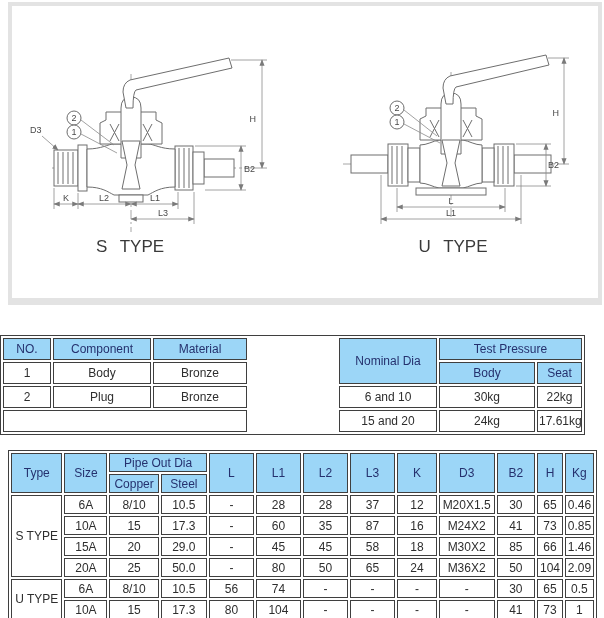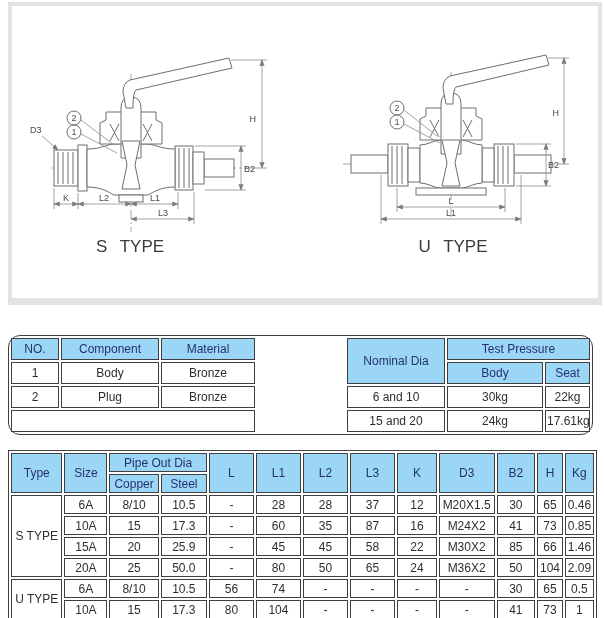--- a/index.html
+++ b/index.html
@@ -30,21 +30,21 @@
     border-collapse:separate; border-spacing:2px; table-layout:fixed;
     border:1px solid #3f3f3f; background:#ffffff; font-size:12px;
   }
   .tbl td, .tbl th {
     border:1px solid #3f3f3f; text-align:center; vertical-align:middle;
     padding:0 1px; overflow:hidden; white-space:nowrap; font-weight:normal;
   }
   .tbl th { background:var(--header-bg,#9cd6f7); color:var(--header-text,#25316e); }
   .tbl td { color:#2e2e2e; }
   .tbl td.spacer { border:none; }
-  table.mid  { margin:30px 0 0 8px; width:565px;border-radius:12px; }
+  table.mid  { margin:30px 0 0 0; width:565px; }
   .mid td, .mid th { height:20px; }
   table.spec { margin:15px 0 0 8px; width:589px; }
   .spec td, .spec th { height:17px; }
 </style>
 </head>
 <body>
 
 <div class="panel">
 
   <svg class="drawing" viewBox="0 0 293 290">
@@ -298,26 +298,26 @@
     <td>87</td>
     <td>16</td>
     <td>M24X2</td>
     <td>41</td>
     <td>73</td>
     <td>0.85</td>
   </tr>
   <tr>
     <td>15A</td>
     <td>20</td>
-    <td>25.9</td>
+    <td>29.0</td>
     <td>-</td>
     <td>45</td>
     <td>45</td>
     <td>58</td>
-    <td>22</td>
+    <td>18</td>
     <td>M30X2</td>
     <td>85</td>
     <td>66</td>
     <td>1.46</td>
   </tr>
   <tr>
     <td>20A</td>
     <td>25</td>
     <td>50.0</td>
     <td>-</td>

